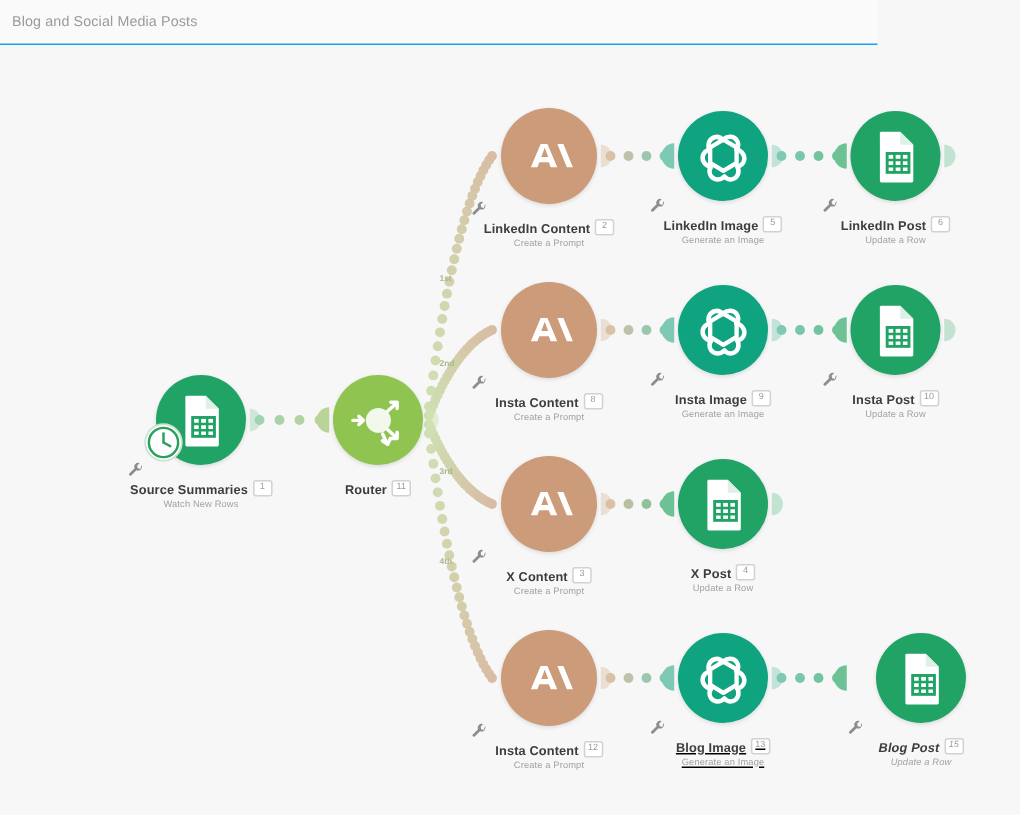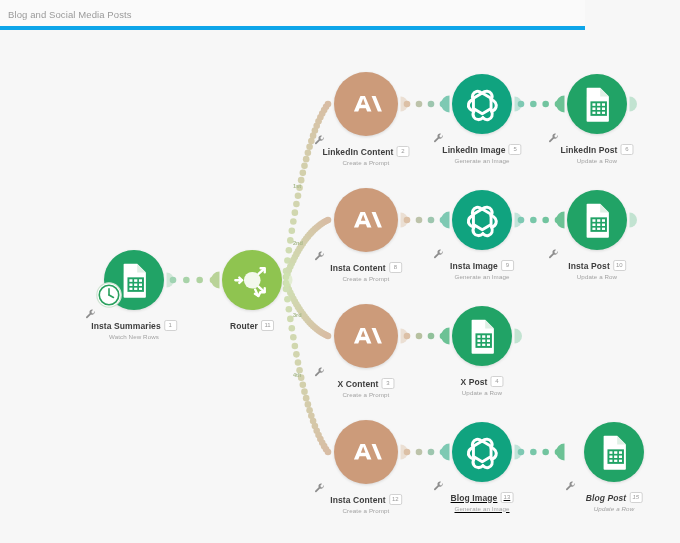--- a/index.html
+++ b/index.html
@@ -11,21 +11,21 @@
     position:relative;
   }
   #canvas{
     position:absolute;inset:0;
     width:680px;height:543px;
     background:#f7f7f7;
   }
   .topbar{
     position:absolute;left:0;top:0;width:585px;height:30px;
     background:#fafafa;
-    border-bottom:4px solid #0ea5e9;
+    border-bottom:1px solid #0ea5e9;
     box-sizing:border-box;
     z-index:30;
     padding-left:16px;
   }
   .topbar .title{
     position:absolute;left:8px;top:9px;
     font-size:9.5px;color:#9a9a9a;letter-spacing:.1px;
     white-space:nowrap;
   }
   #edges{position:absolute;left:0;top:0;width:680px;height:543px;z-index:1;}
@@ -244,21 +244,21 @@
     <circle cx="16" cy="16" r="15" fill="#ffffff" stroke="#cfe3d2" stroke-width="1.5"></circle>
     <circle cx="16" cy="16" r="12" fill="#ffffff" stroke="#2aa05e" stroke-width="2"></circle>
     <line x1="16" y1="16" x2="16" y2="8.5" stroke="#2aa05e" stroke-width="2" stroke-linecap="round"></line>
     <line x1="16" y1="16" x2="21.5" y2="19" stroke="#2aa05e" stroke-width="2" stroke-linecap="round"></line>
   </svg></div>
         <div class="wrench" style="left: -18.6px; top: 56px;"><svg width="11" height="11" viewBox="0 0 24 24">
     <path d="M20.5 4.5 a5.6 5.6 0 0 1 -7.4 7.4 L5.4 19.6 a2 2 0 0 1 -2.8 -2.8 L10.3 9 a5.6 5.6 0 0 1 7.4 -7.4 L14 5.3 l .9 3.8 l3.8 .9 z" fill="#6a6a6a"></path>
   </svg></div>
         <div class="labels" style="top: 70px;">
           <div class="lbl-row">
-            <span class="lbl">Insta Summaries</span>
+            <span class="lbl">Source Summaries</span>
             <span class="badge">1</span>
           </div>
           <div class="sub">Watch New Rows</div>
         </div>
       </div>
       <div class="node" style="left: 222px; top: 250px; width: 60px; height: 60px;">
         <div class="bubble" style="left: 0px; top: 0px; width: 60px; height: 60px; background: rgb(143, 196, 80);">
           <svg width="46.5" height="46.5" viewBox="0 0 48 48">
     <circle cx="24" cy="24" r="8.6" fill="#f3f8ec"></circle>
     <g stroke="#ffffff" stroke-width="2.4" stroke-linecap="round" stroke-linejoin="round" fill="none">

